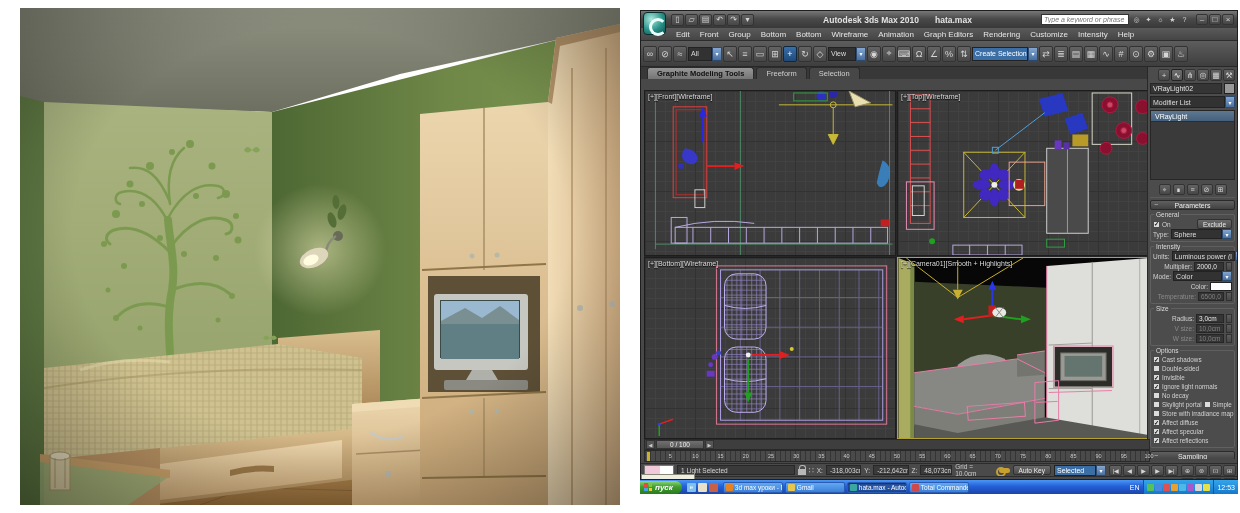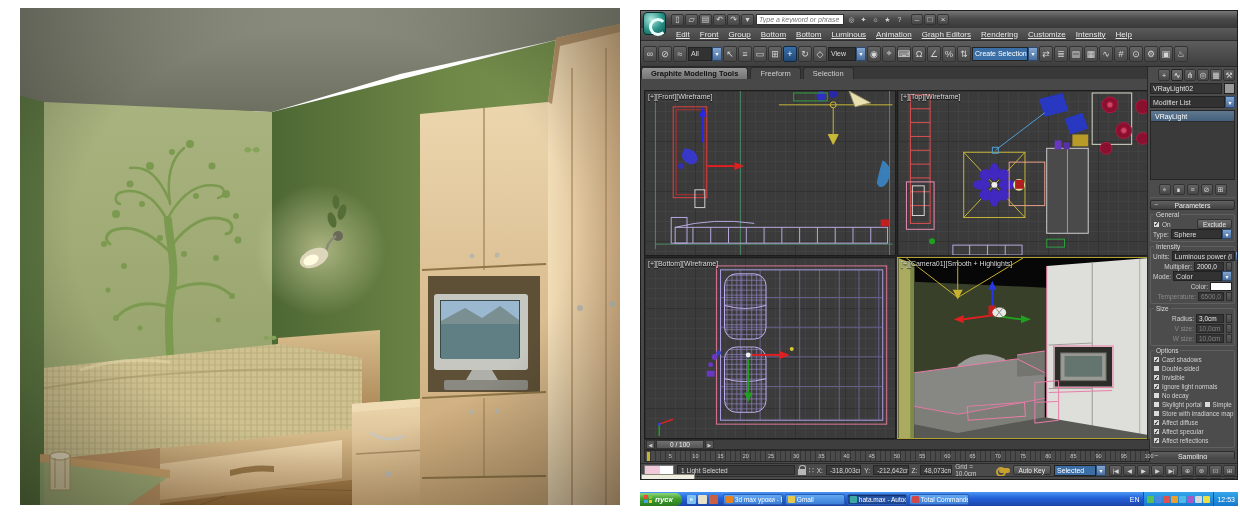--- a/index.html
+++ b/index.html
@@ -23,35 +23,35 @@
   .infocenter{display:flex;gap:2px;}
   .search-box{width:88px;height:11px;font-size:7px;font-style:italic;background:#fff;color:#555;
     border:1px solid #333;padding:0 2px;font-family:"Liberation Sans",sans-serif;}
   .ic-icons{display:flex;gap:1px;}
   .ic-icons .tbi{width:11px;height:11px;font-size:7px;background:none;border:none;}
   .winbtns{display:flex;gap:1px;margin-left:4px;}
   .winbtns .tbi{width:12px;height:11px;font-size:8px;background:linear-gradient(#6a6a6a,#444);}
 
   .menubar{height:13px;background:linear-gradient(#5a5a5a,#454545);border-bottom:1px solid #2c2c2c;
     display:flex;align-items:center;padding-left:30px;}
-  .menu-item{padding:0 5px;font-size:8px;color:#e6e6e6;text-decoration:underline;}
+  .menu-item{padding:0 5px;font-size:8px;color:#e6e6e6;}
 
   .toolbar{height:26px;background:linear-gradient(#5d5d5d,#3e3e3e);border-bottom:1px solid #282828;
     display:flex;align-items:center;gap:1px;padding:0 2px;}
   .tbi{width:14px;height:16px;background:linear-gradient(#636363,#474747);border:1px solid #333;
     border-radius:2px;color:#d6d6d6;font-size:9px;display:flex;align-items:center;justify-content:center;flex:none;}
   .tbi.act{background:linear-gradient(#3a6ea8,#1f4a78);border-color:#10283f;color:#fff;}
   .ddwrap{height:14px;display:flex;flex:none;}
   .dd-lbl{height:100%;background:#323232;border:1px solid #222;color:#ddd;font-size:7px;
     display:flex;align-items:center;padding:0 2px;overflow:hidden;white-space:nowrap;flex:1;}
   .dd-lbl.hl{background:#3a6ea5;color:#fff;}
   .caret{width:10px;height:100%;background:linear-gradient(#83a6d2,#496f9e);border:1px solid #2c4a70;
     color:#fff;font-size:6px;display:flex;align-items:center;justify-content:center;flex:none;}
 
-  .rtabs{height:12px;background:#383838;display:flex;align-items:flex-end;gap:2px;}
+  .rtabs{height:12px;background:#383838;display:flex;align-items:flex-end;gap:2px;padding-left:6px;}
   .rtab{padding:1px 9px;font-size:7.5px;color:#cfcfcf;background:#474747;border:1px solid #2b2b2b;
     border-bottom:none;border-radius:3px 3px 0 0;}
   .rtab.act{background:linear-gradient(#969696,#757575);color:#111;font-weight:bold;}
   .rstrip{height:11px;background:linear-gradient(#ecebe7,#c9c6bf);display:flex;align-items:flex-end;padding-left:3px;}
   .subtab{height:10px;font-size:7.5px;color:#222;background:linear-gradient(#fffffd,#dcd9d2);
     border:1px solid #98948b;border-bottom:none;border-radius:2px 2px 0 0;padding:0 6px;display:flex;align-items:center;}
 
   .vps{position:absolute;left:3px;top:79px;width:506px;height:349px;background:#262626;}
   .vp{position:absolute;overflow:hidden;border:1px solid #1d1d1d;}
   .vp.grid{background-color:#3b3b3b;background-image:
@@ -125,21 +125,21 @@
   .keyicon{width:11px;height:5px;background:#c8a030;border-radius:3px;position:relative;flex:none;}
   .keyicon::before{content:'';position:absolute;left:-3px;top:-1px;width:6px;height:6px;border:2px solid #c8a030;border-radius:50%;}
   .ttag{width:8px;height:8px;background:#6a6a6a;border:1px solid #333;border-radius:2px;flex:none;}
   .pbrow{display:flex;gap:1px;}
   .pbrow .tbi{width:13px;height:11px;font-size:6px;}
   .welcome{position:absolute;left:0;top:463px;width:54px;height:16px;background:#f0eee0;border:1px solid #8a8a7a;
     color:#1a1a1a;font-size:6.5px;display:flex;align-items:center;padding:0 2px;z-index:5;white-space:nowrap;overflow:hidden;}
   .spacer{flex:1;}
 
   
-  .taskbar{position:absolute;left:640px;top:492px;width:598px;height:14px;color:#fff;
+  .taskbar{position:absolute;left:640px;top:480px;width:598px;height:14px;color:#fff;
     background:linear-gradient(#4a97f5,#2460d8 45%,#1c44a8);display:flex;align-items:center;gap:2px;overflow:hidden;}
   .startbtn{height:13px;padding:0 9px 0 4px;border-radius:0 7px 7px 0;display:flex;align-items:center;gap:3px;
     background:linear-gradient(#8ed87a,#3f9e2f 45%,#2b7a1f);font-weight:bold;font-style:italic;font-size:8px;flex:none;}
   .winflag{width:8px;height:8px;display:grid;grid-template-columns:1fr 1fr;grid-template-rows:1fr 1fr;gap:1px;flex:none;}
   .winflag i{display:block;}
   .ql{display:flex;gap:2px;padding:0 3px;flex:none;}
   .chip{width:9px;height:9px;border-radius:1px;font-size:6px;color:#fff;display:flex;
     align-items:center;justify-content:center;flex:none;}
   .task{flex:none;width:60px;height:11px;background:linear-gradient(#62a8f2,#3c7fd8);border:1px solid #2a5cb4;
     border-radius:2px;display:flex;align-items:center;gap:2px;padding:0 2px;font-size:6.5px;
@@ -338,20 +338,24 @@
   <div class="titlebar">
     <span class="logo"></span>
     <span class="qat">
         <span class="tbi">▯</span>
         <span class="tbi">▱</span>
         <span class="tbi">▤</span>
         <span class="tbi">↶</span>
         <span class="tbi">↷</span>
         <span class="tbi">▾</span>
       </span>
+    <span class="title-center">
+      <span>Autodesk 3ds Max 2010</span>
+      <span>hata.max</span>
+    </span>
     <span class="infocenter">
       <input class="search-box" placeholder="Type a keyword or phrase" style="">
       <span class="ic-icons">
           <span class="tbi">◎</span>
           <span class="tbi">✦</span>
           <span class="tbi">☼</span>
           <span class="tbi">★</span>
           <span class="tbi">?</span>
         </span>
       <span class="winbtns">
@@ -361,21 +365,21 @@
         </span>
     </span>
   </div>
 
   <div class="menubar">
       <span class="menu-item">Edit</span>
       <span class="menu-item">Front</span>
       <span class="menu-item">Group</span>
       <span class="menu-item">Bottom</span>
       <span class="menu-item">Bottom</span>
-      <span class="menu-item">Luminous</span>
+      <span class="menu-item">Wireframe</span>
       <span class="menu-item">Animation</span>
       <span class="menu-item">Graph Editors</span>
       <span class="menu-item">Rendering</span>
       <span class="menu-item">Customize</span>
       <span class="menu-item">Intensity</span>
       <span class="menu-item">Help</span>
     </div>
 
   <div class="toolbar">
       <span class="tbi">∞</span>

